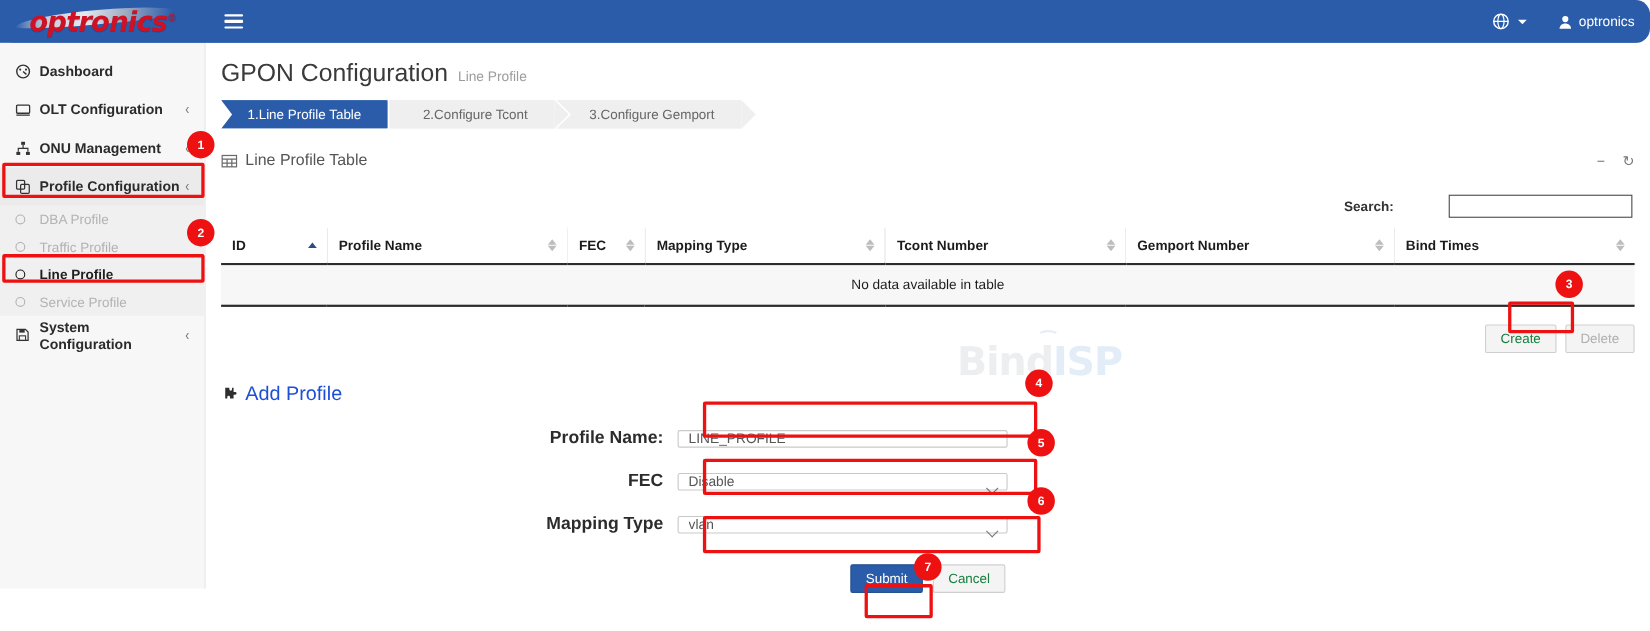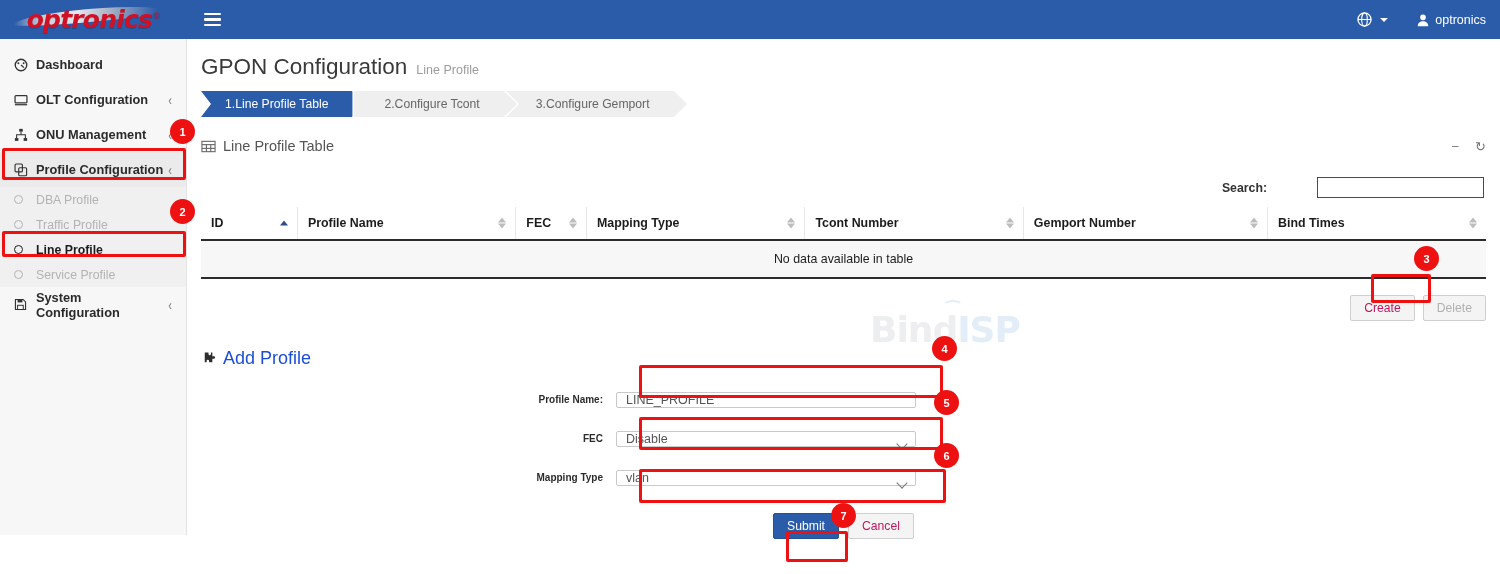--- a/index.html
+++ b/index.html
@@ -6,21 +6,21 @@
   html, body {
     width: 1500px; height: 574px;
     font-family: "Liberation Sans", sans-serif;
     background: #fff; overflow: hidden;
   }
   #app { position: relative; width: 1500px; height: 574px; }
 
   
   .navbar {
     position: absolute; top: 0; left: 0; width: 1500px; height: 39px;
-    background: #2a5caa; display: flex; align-items: center;
+    background: #2a5caa; display: flex; align-items: center; border-radius: 13px;
   }
   .brand {
     width: 187px; height: 39px; background: #2a5caa;
     display: flex; align-items: center; justify-content: center;
     position: relative; overflow: hidden;
   }
   .brand-logo {
     font-family: "DejaVu Sans", sans-serif;
     font-style: italic; font-weight: bold; font-size: 25px;
     color: #cf1126; letter-spacing: -0.8px; position: relative;
@@ -137,32 +137,32 @@
   .sort-up { border-left: 4px solid transparent; border-right: 4px solid transparent; border-bottom: 5px solid #bdbdbd; }
   .sort-dn { border-left: 4px solid transparent; border-right: 4px solid transparent; border-top: 5px solid #bdbdbd; }
   .sort-up.act { border-bottom-color: #2c4c8c; }
   table.dt td.empty {
     text-align: center; font-size: 12.4px; color: #1c1c1c;
     padding: 11px 10px; background: #f7f7f7; border-bottom: 2px solid #2b2b2b;
   }
   .table-actions { display: flex; justify-content: flex-end; gap: 8px; margin-top: 16px; position: relative; }
   .btn {
     font-size: 12.2px; padding: 5px 13px; border: 1px solid #cfcfcf; background: #f4f4f4;
-    color: #be185d; cursor: pointer; border-radius: 2px; font-family: "Liberation Sans", sans-serif;
+    color: #15803d; cursor: pointer; border-radius: 2px; font-family: "Liberation Sans", sans-serif;
   }
   .btn.disabled { color: #b0b0b0; cursor: default; }
   .btn-primary { background: #2a5caa; border-color: #24518f; color: #fff; }
 
   
   .form-sec { margin: 27px 14px 0 14px; position: relative; }
   .form-title { font-size: 18px; color: #1d4ed8; display: flex; align-items: center; gap: 7px; }
   .form-row { display: flex; align-items: center; margin-top: 21px; }
   .form-label {
     width: 415px; text-align: right; padding-right: 13px;
-    font-size: 10px; color: #2c2c2c; font-weight: bold;
+    font-size: 16px; color: #2c2c2c; font-weight: bold;
   }
   .fld-wrap { position: relative; width: 300px; }
   .fld {
     width: 300px; height: 16px; border: 1px solid #c9c9c9; background: #fff;
     font-size: 12.5px; color: #555; padding: 0 9px; border-radius: 2px;
     font-family: "Liberation Sans", sans-serif; appearance: none; -webkit-appearance: none;
   }
   select.fld { padding-right: 24px; cursor: pointer; }
   .sel-chev {
     position: absolute; right: 10px; top: 11px; width: 8px; height: 8px;

